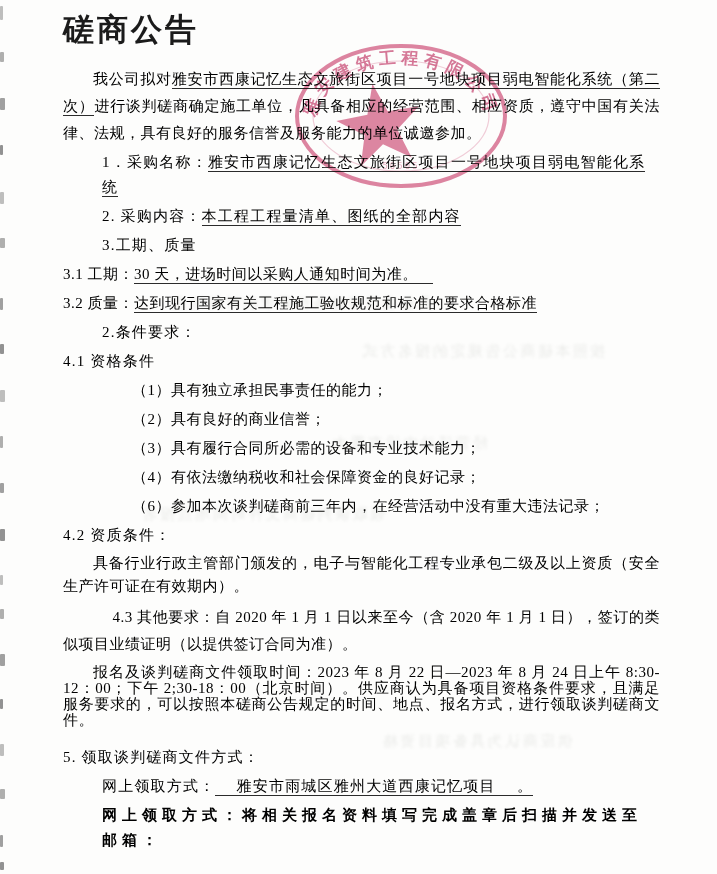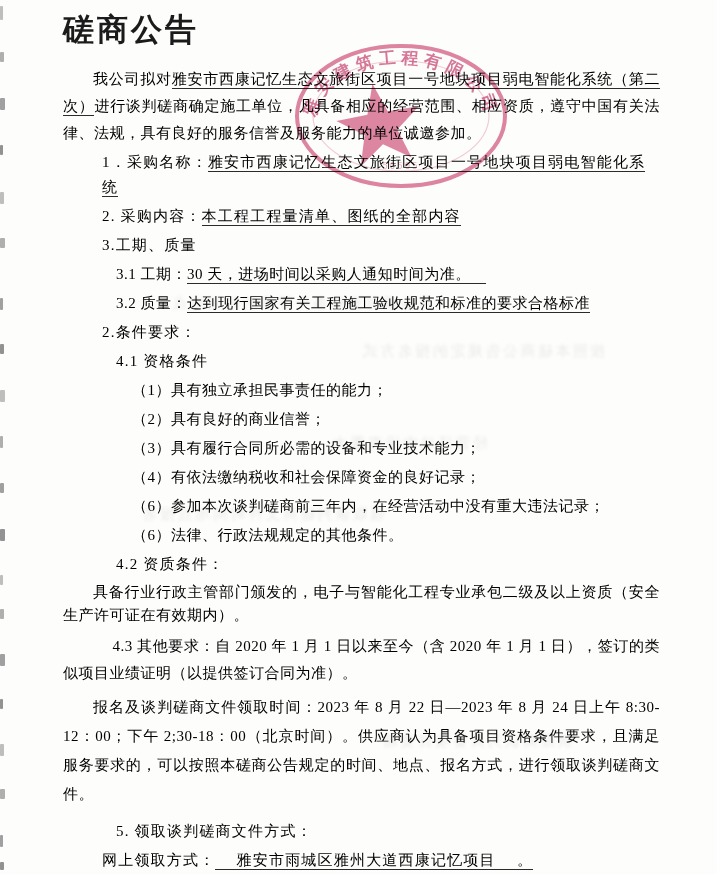--- a/index.html
+++ b/index.html
@@ -19,29 +19,29 @@
     margin:0 0 16px 0;
     text-align:left;
     font-size:31px;line-height:40px;
     font-weight:700;color:#1b1b1b;letter-spacing:3px;
   }
   .para{
     font-size:15px;line-height:25px;margin:0 0 4px 0;
     letter-spacing:.5px;color:#000000;
   }
   .ml1{margin-left:39px}
-  .ml2{margin-left:53px}
+  .ml2{}
   .ml3{margin-left:69px}
   .indent2{text-indent:2em}
   .indent3{text-indent:3.3em}
   .just{text-align:justify}
   .intro{line-height:27px;margin-bottom:3px;text-align:justify}
   .tight{line-height:23px;margin-bottom:6px}
   .midlh{line-height:27px;margin-bottom:6px}
-  .regis{line-height:29px;margin-bottom:10px}
+  .regis{line-height:16px;margin-bottom:17px}
   .bold{font-weight:400}
   .semibold{font-weight:600}
   .sp1{letter-spacing:1.2px}
   .spread{letter-spacing:5px}
   .u{border-bottom:1.4px solid #2b2b2b;padding-bottom:1px}
 
   
   .stamp{
     position:absolute;left:292px;top:42px;width:218px;height:148px;
     mix-blend-mode:multiply;opacity:.88;pointer-events:none;
@@ -87,21 +87,20 @@
         <p class="para ml1 sp1"><span>3.工期、质量</span></p>
         <p class="para ml2"><span>3.1 工期：</span><span class="u">30 天，进场时间以采购人通知时间为准。　</span></p>
         <p class="para ml2"><span>3.2 质量：</span><span class="u">达到现行国家有关工程施工验收规范和标准的要求合格标准</span></p>
         <p class="para ml1 sp1"><span>2.条件要求：</span></p>
         <p class="para ml2 sp1"><span>4.1 资格条件</span></p>
         <p class="para ml3"><span>（1）具有独立承担民事责任的能力；</span></p>
         <p class="para ml3"><span>（2）具有良好的商业信誉；</span></p>
         <p class="para ml3"><span>（3）具有履行合同所必需的设备和专业技术能力；</span></p>
         <p class="para ml3"><span>（4）有依法缴纳税收和社会保障资金的良好记录；</span></p>
         <p class="para ml3"><span>（6）参加本次谈判磋商前三年内，在经营活动中没有重大违法记录；</span></p>
-        <p class="para ml3"><span>（6）法律、行政法规规定的其他条件。</span></p>
         <p class="para ml2 sp1"><span>4.2 资质条件：</span></p>
         <p class="para indent2 just tight"><span>具备行业行政主管部门颁发的，电子与智能化工程专业承包二级及以上资质（安全生产许可证在有效期内）。</span></p>
         <p class="para indent3 just midlh"><span>4.3 其他要求：自 2020 年 1 月 1 日以来至今（含 2020 年 1 月 1 日），签订的类似项目业绩证明（以提供签订合同为准）。</span></p>
         <p class="para indent2 just regis"><span>报名及谈判磋商文件领取时间：2023 年 8 月 22 日—2023 年 8 月 24 日上午 8:30-12：00；下午 2;30-18：00（北京时间）。供应商认为具备项目资格条件要求，且满足服务要求的，可以按照本磋商公告规定的时间、地点、报名方式，进行领取谈判磋商文件。</span></p>
         <p class="para ml2 bold sp1"><span>5. 领取谈判磋商文件方式：</span></p>
         <p class="para ml1 bold sp1"><span>网上领取方式：</span><span class="u">　 雅安市雨城区雅州大道西康记忆项目　 。</span></p>
         <p class="para ml1 semibold spread"><span>网上领取方式：将相关报名资料填写完成盖章后扫描并发送至邮箱：</span></p>
       </div>
   </div>
 

